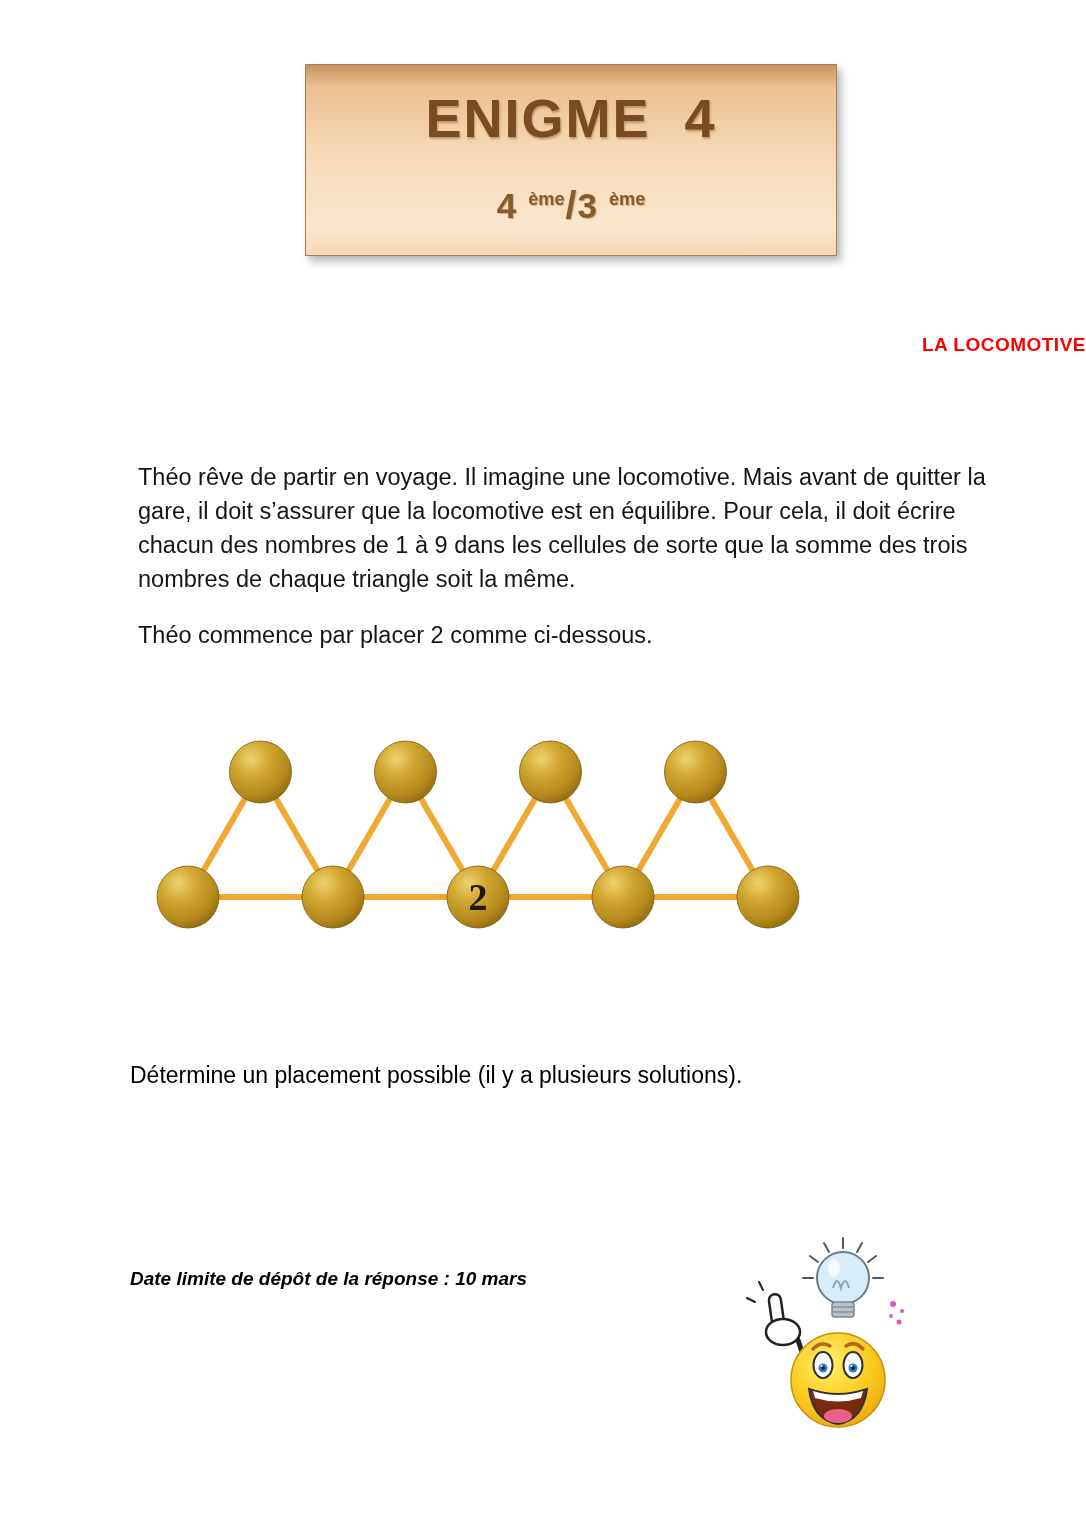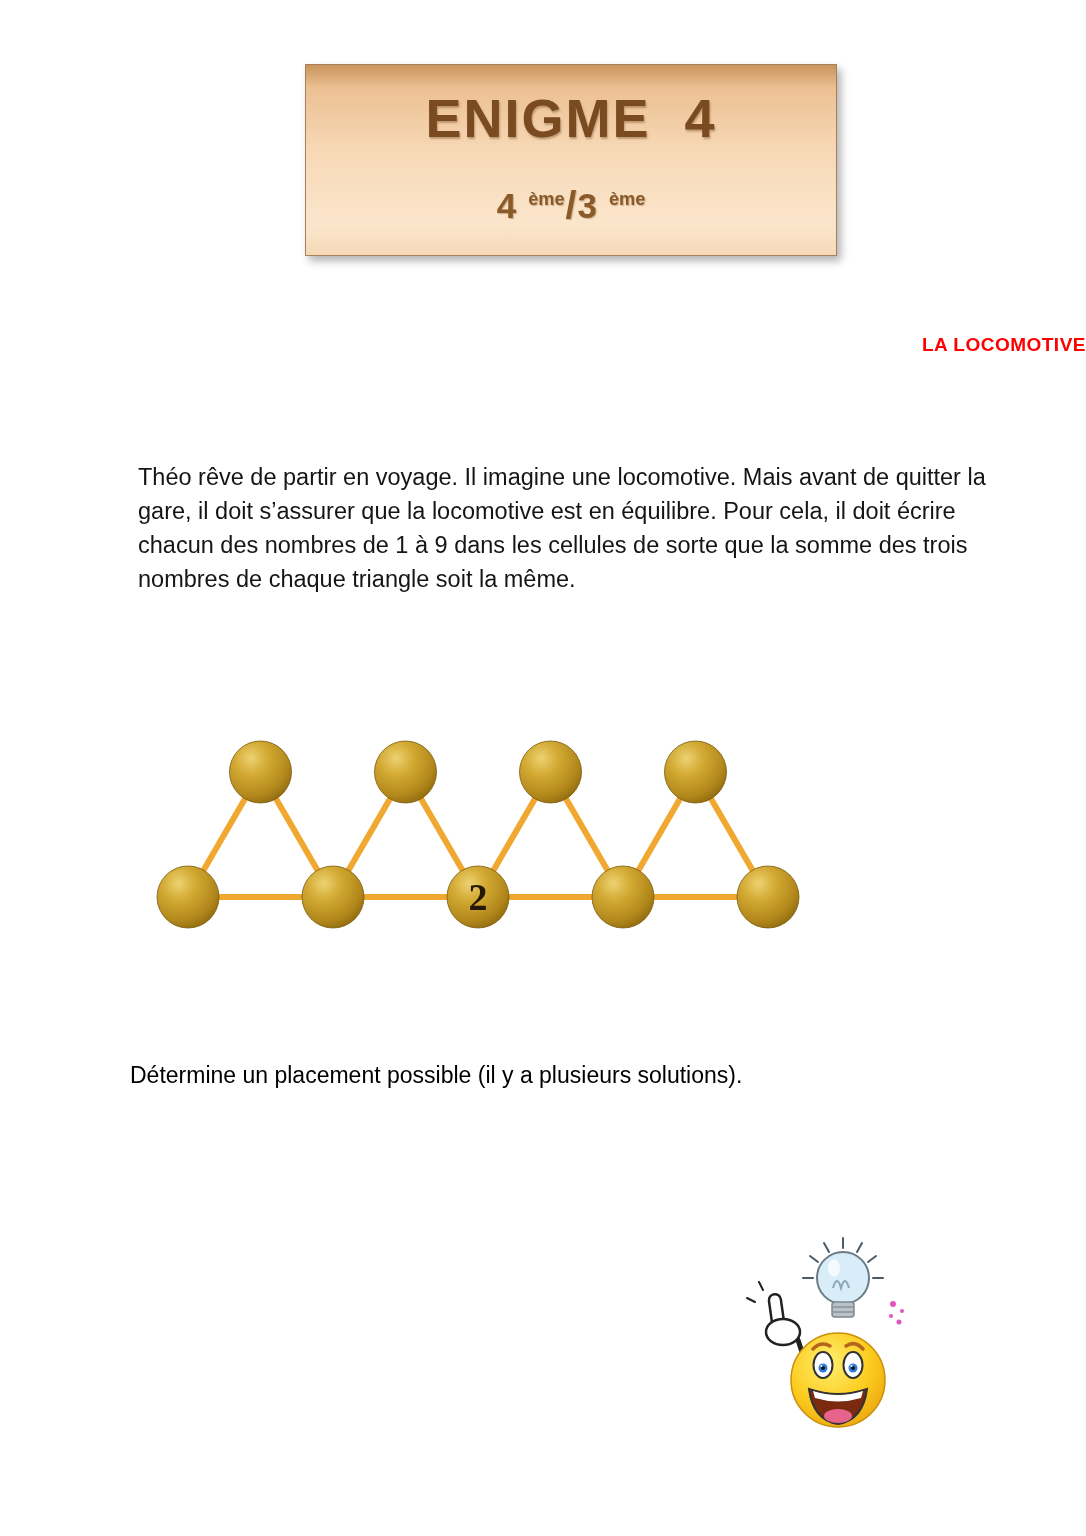--- a/index.html
+++ b/index.html
@@ -95,20 +95,21 @@
 <div class="page">
 
   <div class="banner">
     <div class="banner-title">ENIGME  4</div>
     <div class="banner-level"><span>4</span><sup>ème</sup><span class="sep">/</span><span>3</span><sup>ème</sup></div>
   </div>
 
   <h1 class="heading">LA LOCOMOTIVE</h1>
 
   <p class="para para-intro">Théo rêve de partir en voyage. Il imagine une locomotive. Mais avant de quitter la gare, il doit s’assurer que la locomotive est en équilibre. Pour cela, il doit écrire chacun des nombres de 1 à 9 dans les cellules de sorte que la somme des trois nombres de chaque triangle soit la même.</p>
+  <p class="para para-place">Théo commence par placer 2 comme ci-dessous.</p>
 
   <div class="diagram">
     <svg width="660" height="255" viewBox="0 0 660 255">
       <defs>
         <radialGradient id="ball" cx="35%" cy="28%" r="80%">
           <stop offset="0%" stop-color="#edd272"></stop>
           <stop offset="35%" stop-color="#d2a932"></stop>
           <stop offset="75%" stop-color="#b3881c"></stop>
           <stop offset="100%" stop-color="#8c680e"></stop>
         </radialGradient>
@@ -134,20 +135,21 @@
         <circle cx="330" cy="195" r="31"></circle>
         <circle cx="475" cy="195" r="31"></circle>
         <circle cx="620" cy="195" r="31"></circle>
       </g>
       <text x="330" y="208" text-anchor="middle" font-family="Liberation Serif, serif" font-size="38" font-weight="bold" fill="#241703">2</text>
     </svg>
   </div>
 
   <p class="question">Détermine un placement possible (il y a plusieurs solutions).</p>
 
+  <p class="deadline">Date limite de dépôt de la réponse : 10 mars</p>
 
   <div class="mascot">
     <svg width="185" height="205" viewBox="0 0 185 205">
       <defs>
         <radialGradient id="faceGrad" cx="40%" cy="32%" r="75%">
           <stop offset="0%" stop-color="#ffef6f"></stop>
           <stop offset="60%" stop-color="#fcCB1e"></stop>
           <stop offset="100%" stop-color="#e9a60e"></stop>
         </radialGradient>
       </defs>

